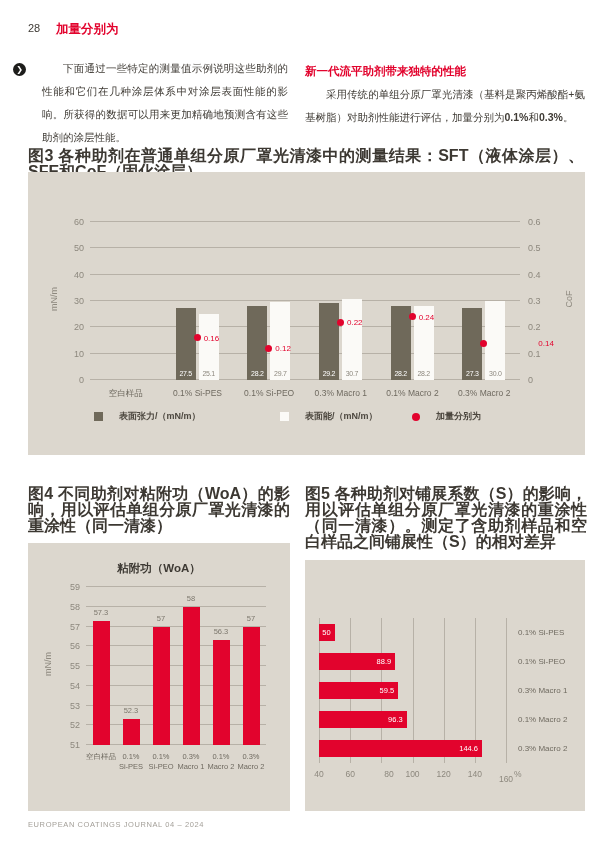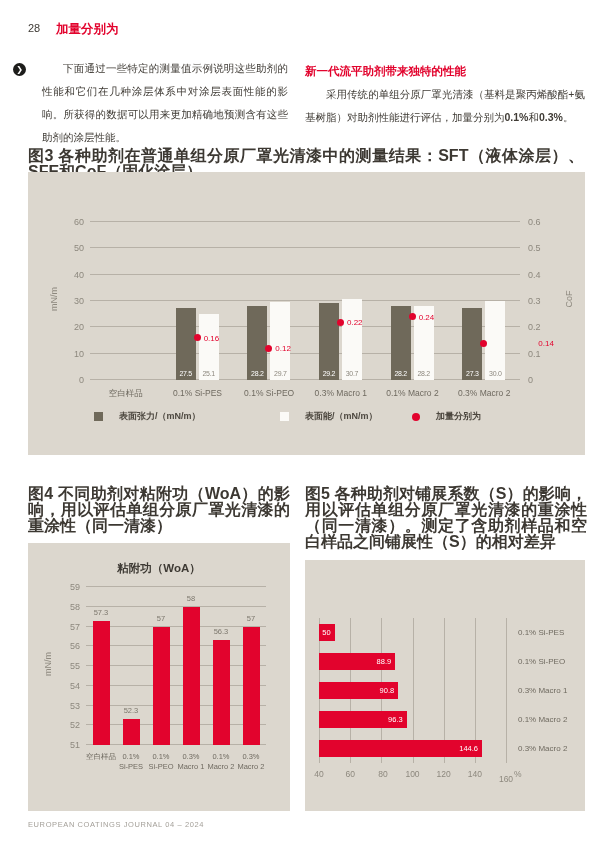--- a/index.html
+++ b/index.html
@@ -214,38 +214,38 @@
     </div>
 </div>
 
 <div class="panel" id="panel5">
   <div class="plot" id="c5plot">
       <div class="vgrid" style="left: 0px;"></div>
       <div class="c5x" style="left: -15px; top: 151px;">40</div>
       <div class="vgrid" style="left: 31.1667px;"></div>
       <div class="c5x" style="left: 16.1667px; top: 151px;">60</div>
       <div class="vgrid" style="left: 62.3333px;"></div>
-      <div class="c5x" style="left: 49px; top: 151px;">80</div>
+      <div class="c5x" style="left: 55px; top: 151px;">80</div>
       <div class="vgrid" style="left: 93.5px;"></div>
       <div class="c5x" style="left: 78.5px; top: 151px;">100</div>
       <div class="vgrid" style="left: 124.667px;"></div>
       <div class="c5x" style="left: 109.667px; top: 151px;">120</div>
       <div class="vgrid" style="left: 155.833px;"></div>
       <div class="c5x" style="left: 140.833px; top: 151px;">140</div>
       <div class="vgrid" style="left: 187px;"></div>
       <div class="c5x" style="left: 172px; top: 156px;">160</div>
       <div class="c5x" style="left: 195px; top: 151px; width: 16px; text-align: left;">%</div>
       <div class="c5bar" style="top: 6px; width: 15.5833px;"></div>
       <div class="c5val" style="left: 0px; width: 11.5833px; top: 6px;">50</div>
       <div class="c5cat" style="left: 199px; top: 6px;">0.1% Si-PES</div>
       <div class="c5bar" style="top: 35px; width: 76.2025px;"></div>
       <div class="c5val" style="left: 0px; width: 72.2025px; top: 35px;">88.9</div>
       <div class="c5cat" style="left: 199px; top: 35px;">0.1% Si-PEO</div>
       <div class="c5bar" style="top: 64px; width: 79.1633px;"></div>
-      <div class="c5val" style="left: 0px; width: 75.1633px; top: 64px;">90.8</div>
+      <div class="c5val" style="left: 0px; width: 75.1633px; top: 64px;">59.5</div>
       <div class="c5cat" style="left: 199px; top: 64px;">0.3% Macro 1</div>
       <div class="c5bar" style="top: 93px; width: 87.7342px;"></div>
       <div class="c5val" style="left: 0px; width: 83.7342px; top: 93px;">96.3</div>
       <div class="c5cat" style="left: 199px; top: 93px;">0.1% Macro 2</div>
       <div class="c5bar" style="top: 122px; width: 163.002px;"></div>
       <div class="c5val" style="left: 0px; width: 159.002px; top: 122px;">144.6</div>
       <div class="c5cat" style="left: 199px; top: 122px;">0.3% Macro 2</div>
     </div>
 </div>
 

